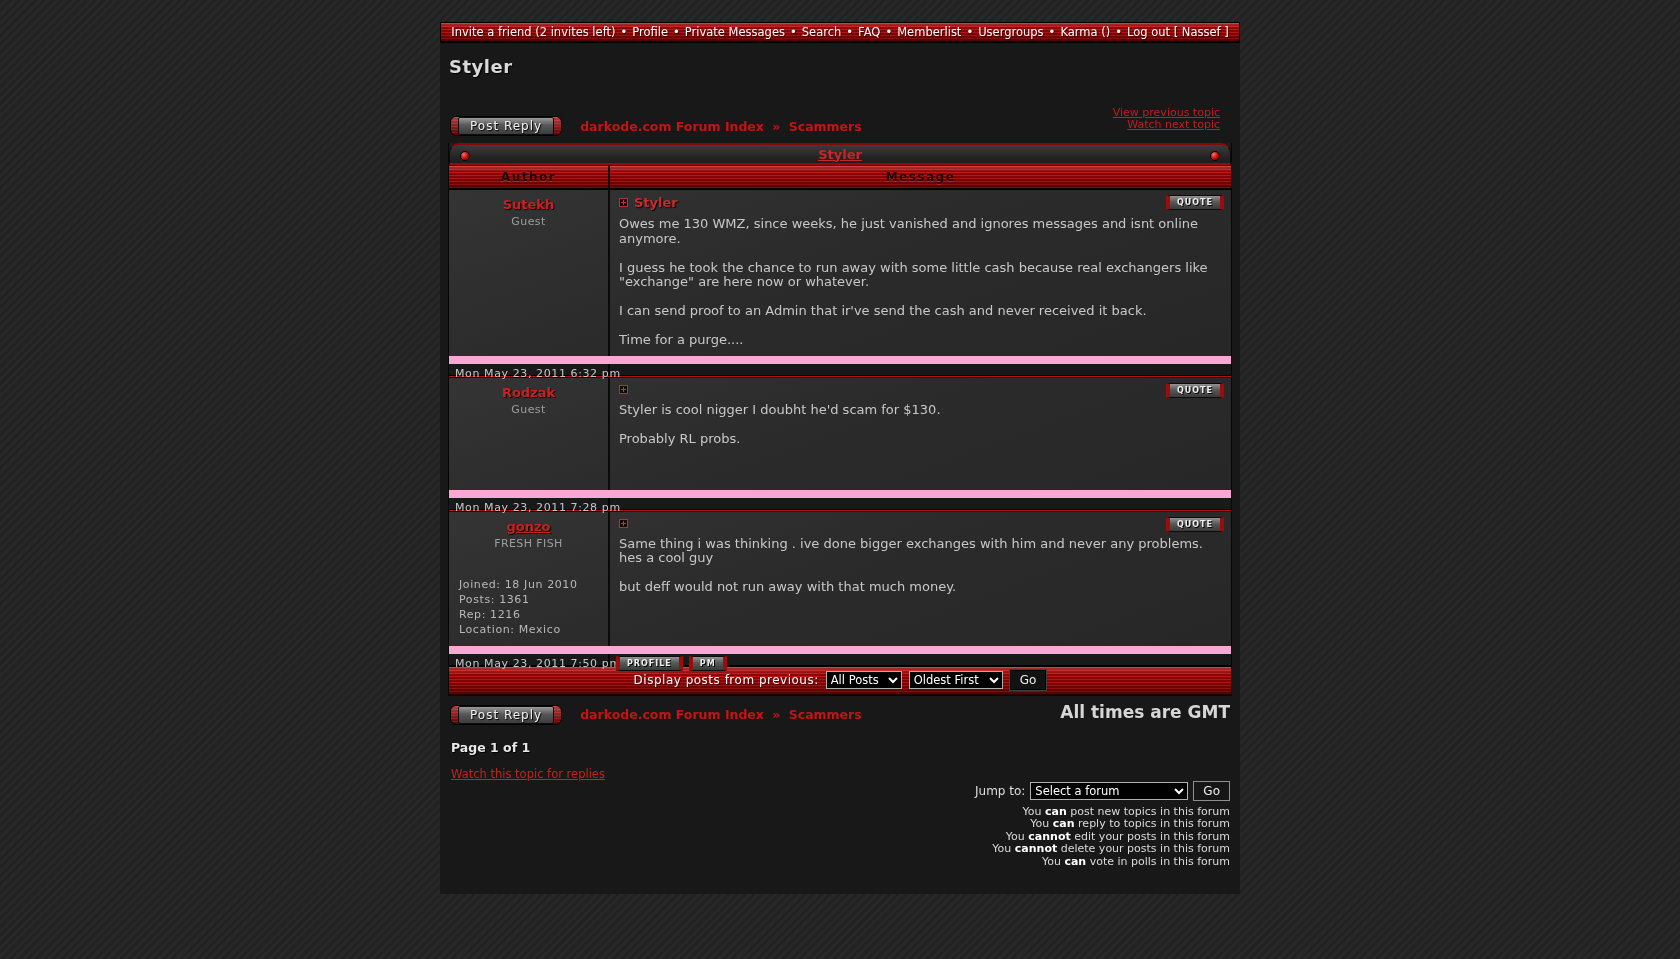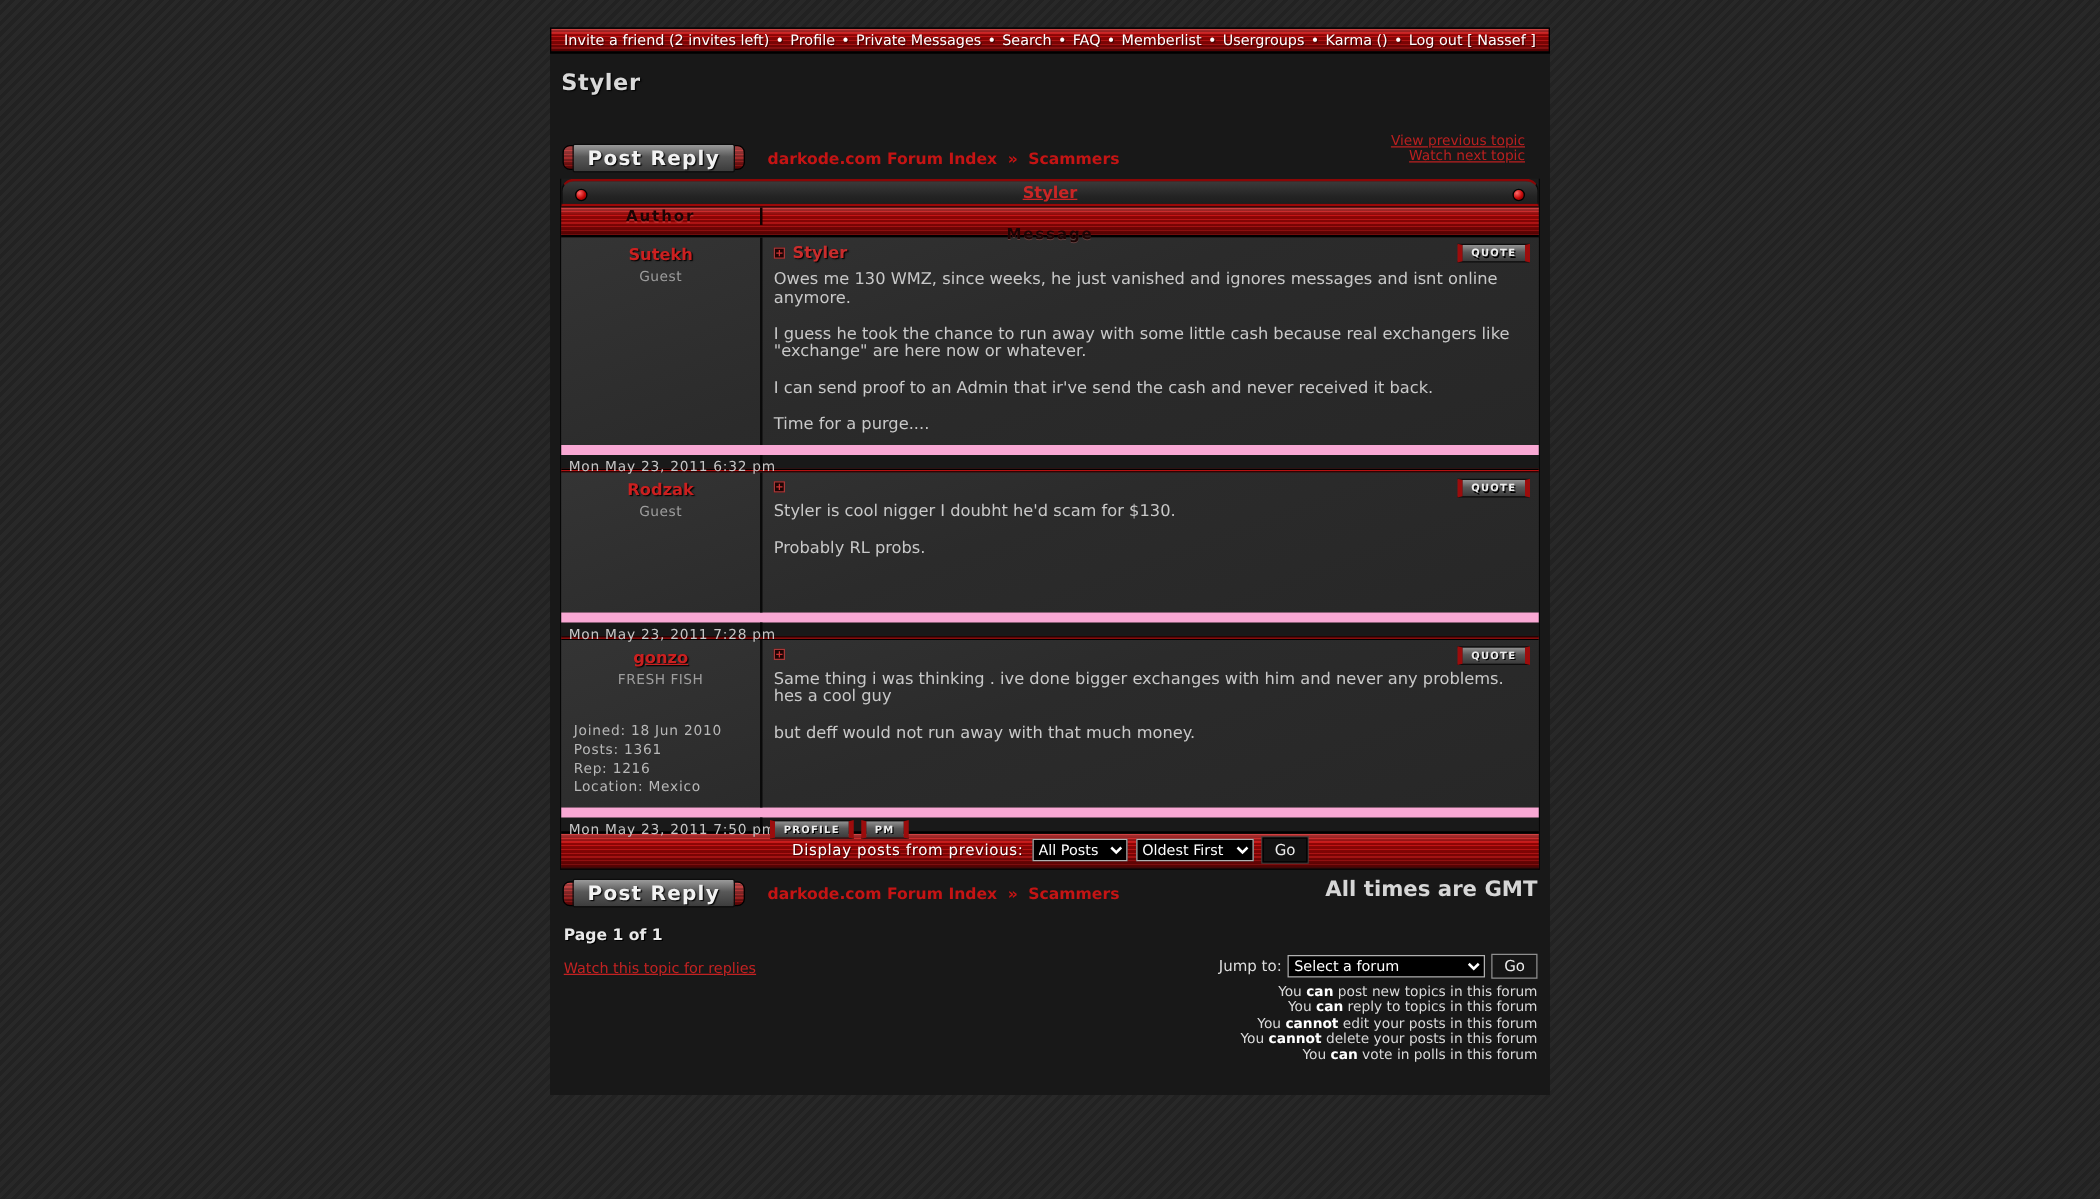--- a/index.html
+++ b/index.html
@@ -39,21 +39,21 @@
   .btn-postreply {
     display:inline-flex; align-items:center; height:20px; padding:2px 7px;
     background:
       linear-gradient(180deg, rgba(255,255,255,.25), rgba(0,0,0,.35)),
       repeating-linear-gradient(180deg,#c01212 0 1px,#860404 1px 3px);
     border:1px solid #000; border-radius:6px; cursor:pointer;
   }
   .btn-postreply-inner {
     background:linear-gradient(180deg,#9a9a9a,#585858 45%,#3c3c3c);
     border:1px solid #0c0c0c; border-radius:2px; padding:1px 11px;
-    font-size:16px; font-weight:bold; color:#f2f2f2; letter-spacing:1px;
+    font-size:12px; font-weight:normal; color:#f2f2f2; letter-spacing:1px;
     text-shadow:1px 1px 1px #000;
     text-align:center;
   }
   .breadcrumb { margin-left:18px; font-size:12.5px; font-weight:bold; white-space:nowrap; }
   .crumb { color:#c41414; text-decoration:none; cursor:pointer; }
   .crumb-sep { color:#c41414; margin:0 4px; }
   .viewtopics { position:absolute; right:10px; top:-8px; text-align:right; line-height:12px; }
   .viewtopics a { display:block; font-size:11px; color:#bb2020; text-decoration:underline; cursor:pointer; }
   .gmt { position:absolute; right:0; top:-2px; font-size:17px; color:#d6d6d6;font-weight:bold; }
   
@@ -65,21 +65,21 @@
     border-radius:10px 10px 0 0; border-bottom:2px solid #9c0808;
     display:flex; align-items:center; justify-content:center;
   }
   .topic-link { font-size:13px; font-weight:bold; color:#cb2525; text-decoration:underline; cursor:pointer; }
   .dot {
     position:absolute; top:6px; width:10px; height:10px; border-radius:50%;
     background:radial-gradient(circle at 32% 30%, #ff6a6a, #c40808 55%, #5c0000);
     border:1px solid #000;
   }
   .dot-l { left:10px; } .dot-r { right:10px; }
-  .thead { display:flex; height:25px; align-items:center; border-bottom:2px solid #000;flex-direction:column; }
+  .thead { display:flex; height:25px; align-items:center; border-bottom:2px solid #000; }
   .th-author, .th-message {
     font-size:12px; font-weight:bold; color:#1c0404; letter-spacing:1.5px;
     text-align:center; text-shadow:0 1px 0 rgba(255,120,120,.25);
   }
   .th-author { width:161px; border-right:2px solid #140000; align-self:stretch; display:flex; align-items:center; justify-content:center; }
   .th-message { flex:1; }
   .post-row { display:flex; background:linear-gradient(160deg,#343434 0%,#2b2b2b 45%,#272727 100%); }
   .post-row-1 { min-height:160px; }
   .post-row-2 { min-height:112px; }
   .post-row-3 { min-height:134px; }
@@ -129,21 +129,21 @@
   .go-dark {
     background:#121212; color:#ededed; border:1px solid #000; box-shadow:0 0 0 1px #3f3f3f;
     font-family:"DejaVu Sans", sans-serif; font-size:12px; padding:2px 9px; cursor:pointer;
   }
   .go-light {
     background:#161616; color:#ededed; border:1px solid #8f8f8f;
     font-family:"DejaVu Sans", sans-serif; font-size:12px; padding:2px 9px; cursor:pointer;
   }
   
   .page-indicator { margin:14px 0 0 11px; font-size:12.5px; font-weight:bold; color:#e8e8e8; text-shadow:1px 1px 0 #000; }
-  .bottom-cols { display:flex; margin:8px 10px 0 11px; }
+  .bottom-cols { display:flex; margin:8px 10px 0 11px;flex-direction:column; }
   .watch-link { font-size:11.5px; color:#c32222; text-decoration:underline; cursor:pointer; align-self:flex-start; margin-top:4px; }
   .bottom-right { margin-left:auto; text-align:right; }
   .jump-row { display:flex; align-items:center; gap:5px; justify-content:flex-end; }
   .jump-label { font-size:12px; color:#dedede; }
   .perms { margin-top:5px; font-size:11px; color:#dadada; line-height:12px; }
   .perms div { margin-top:0.5px; }
   .perm-verb { font-weight:bold; color:#fff; }
 </style>
 </head>
 <body>

